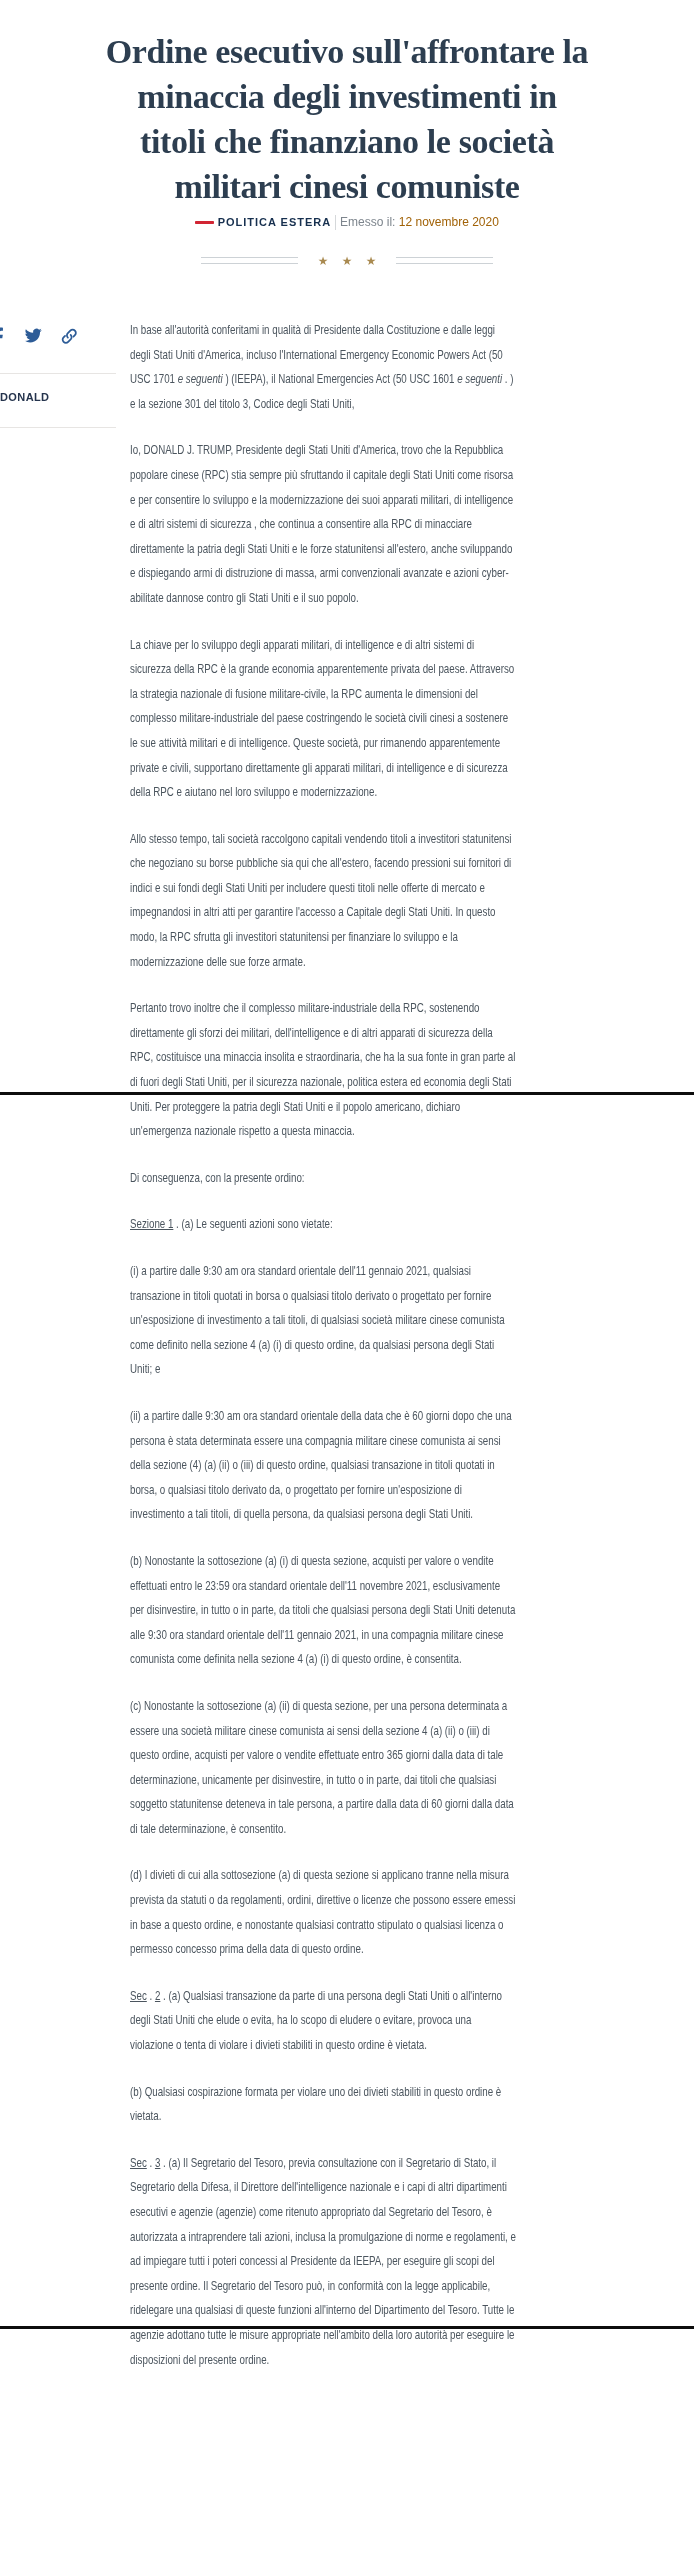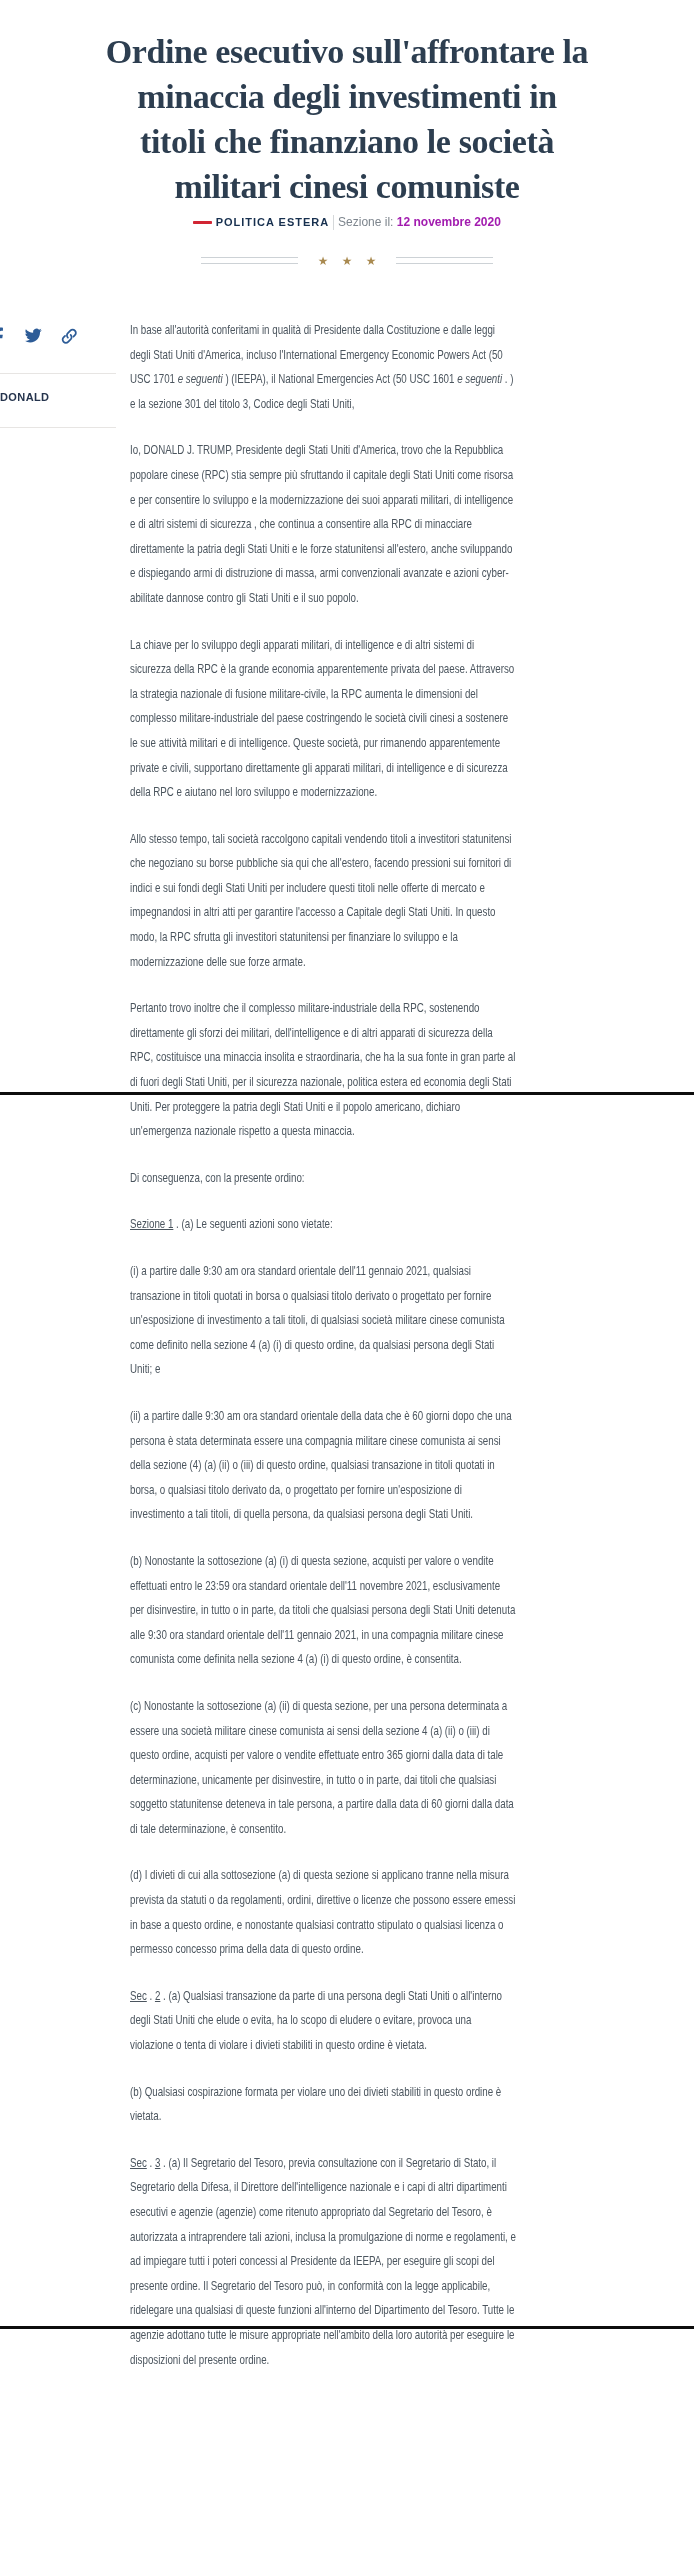--- a/index.html
+++ b/index.html
@@ -18,21 +18,21 @@
     position:absolute;top:213px;left:0;width:694px;height:18.5px;
     display:flex;justify-content:center;align-items:center;gap:4px;
   }
   .meta .dash{width:18.5px;height:2.5px;background:#d12533;border-radius:0.8px;}
   .meta .cat{
     font-size:11px;font-weight:700;letter-spacing:1px;color:#17304f;
     text-decoration:none;cursor:pointer;
   }
   .meta .vline{width:0.8px;height:15px;background:#d5d8da;}
   .meta .issued{font-size:12px;color:#7d858d;}
-  .meta .issued b{color:#a21caf;font-weight:700;margin-left:3.4px;}
+  .meta .issued b{color:#a16207;font-weight:400;margin-left:3.4px;}
   
   .stardiv{
     position:absolute;top:253px;left:0;width:694px;
     display:flex;justify-content:center;align-items:center;gap:13.4px;
   }
   .dline{width:97px;height:4.2px;border-top:0.8px solid #cdd2d6;border-bottom:0.8px solid #cdd2d6;}
   .stars span{color:#a98a50;font-size:11.8px;margin:0 6.7px;}
   
   .share{position:absolute;top:327px;left:0;width:118px;height:28.5px;}
   .share .btn{position:absolute;top:0;cursor:pointer;}
@@ -63,21 +63,21 @@
 </style>
 </head>
 <body>
 
 <h1 class="title" id="title">Ordine esecutivo sull'affrontare la<br>minaccia degli investimenti in<br>titoli che finanziano le società<br>militari cinesi comuniste</h1>
 
 <div class="meta">
   <span class="dash"></span>
   <a class="cat">POLITICA ESTERA</a>
   <span class="vline"></span>
-  <span class="issued"><span>Sezione il:</span><b>12 novembre 2020</b></span>
+  <span class="issued"><span>Emesso il:</span><b>12 novembre 2020</b></span>
 </div>
 
 <div class="stardiv">
   <span class="dline"></span>
   <span class="stars" id="stars"><span>★</span><span>★</span><span>★</span></span>
   <span class="dline"></span>
 </div>
 
 <div class="share">
   <span class="btn fb">

